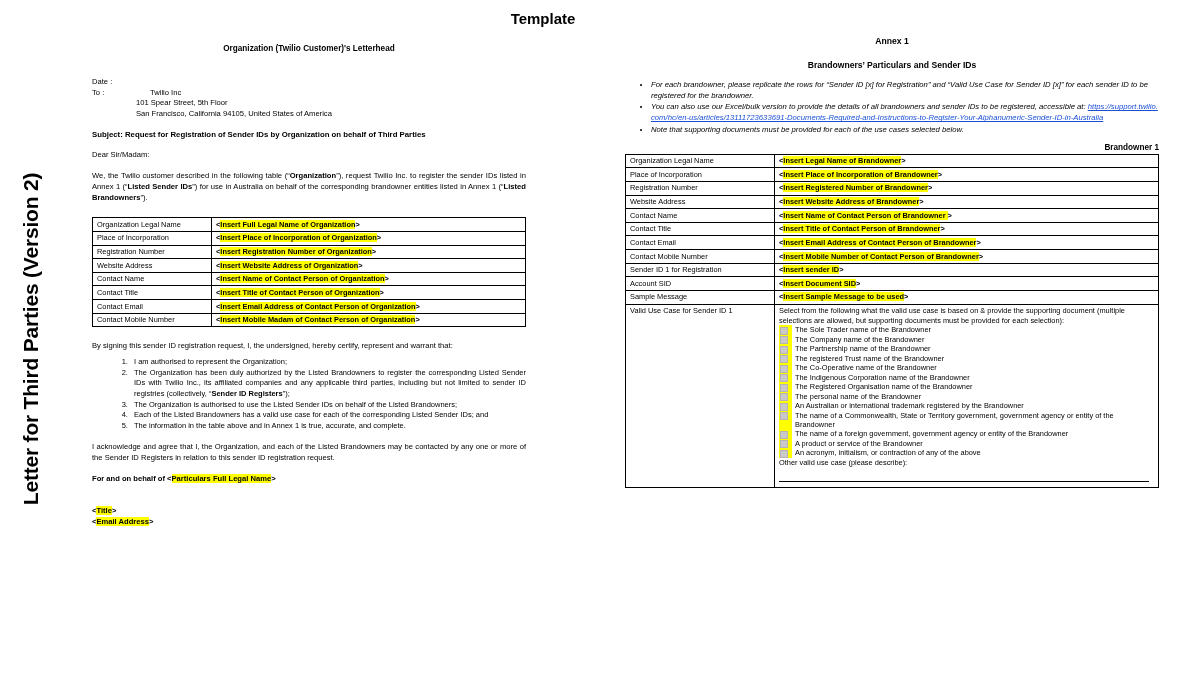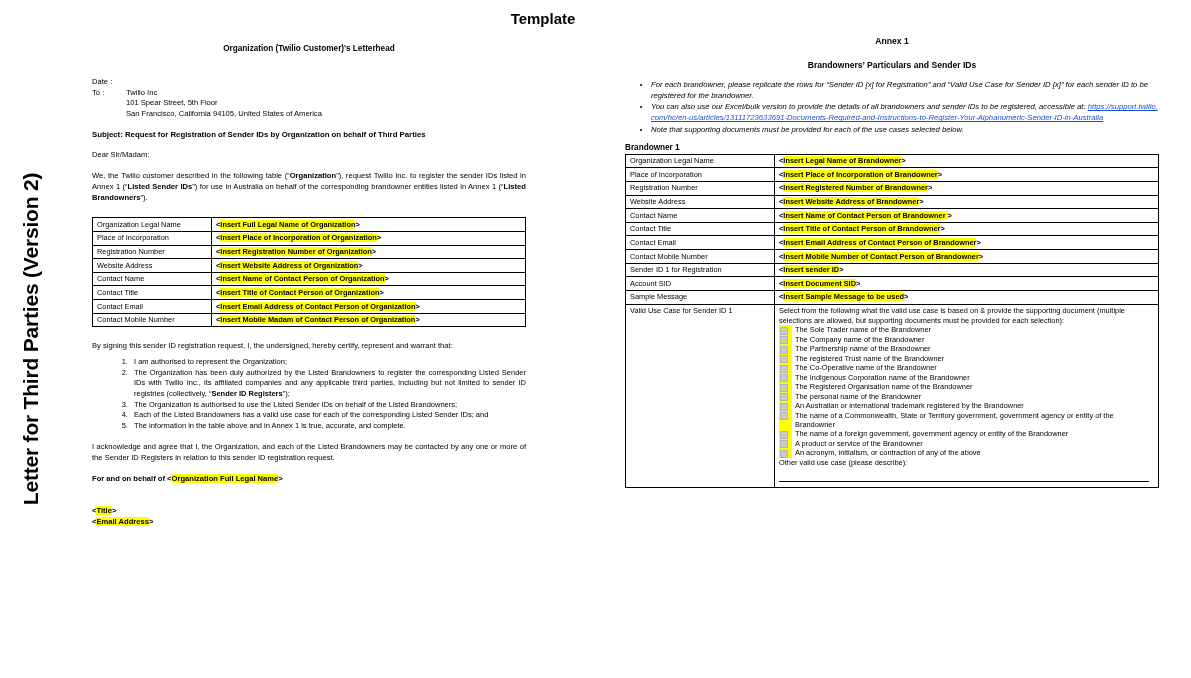--- a/index.html
+++ b/index.html
@@ -54,22 +54,22 @@
     font-weight: bold;
     font-size: 8.2px;
   }
   .spacer-20 { height: 22px; }
   .spacer-10 { height: 10px; }
   .spacer-14 { height: 14px; }
 
   .addr-block { font-size: 7.6px; line-height: 1.42; }
   .addr-row { display: flex; }
   .addr-lab { width: 34px; flex: 0 0 34px; }
-  .addr-val { flex: 1 1 auto; }
-  .addr-indent { margin-left: 34px; }
+  .addr-val { flex: 1 1 auto; margin-left: 24px; }
+  .addr-indent { margin-left: 44px; }
 
   .subject { font-weight: bold; font-size: 7.8px; }
   .body-para { font-size: 7.6px; line-height: 1.42; text-align: justify; }
 
   
   table.doc {
     border-collapse: collapse;
     table-layout: fixed;
     width: 100%;
     font-size: 7.4px;
@@ -117,20 +117,21 @@
   a.link {
     color: #1a4fd6;
     text-decoration: underline;
     word-break: break-all;
     font-style: italic;
   }
   .brandowner-hd {
     font-weight: bold;
     font-size: 8.2px;
     margin: 7px 0 2px 0;
+    text-align: right;
   }
   table.doc.right td.k { width: 141px; }
 
   
   .usecase-intro { margin: 0 0 0 0; }
   ul.cbl { list-style: none; margin: 0; padding: 0; }
   ul.cbl li {
     display: flex;
     align-items: flex-start;
     line-height: 1.28;
@@ -251,21 +252,21 @@
         <li>Each of the Listed Brandowners has a valid use case for each of the corresponding Listed Sender IDs; and</li>
         <li>The information in the table above and in Annex 1 is true, accurate, and complete.</li>
       </ol>
 
     <div class="spacer-10"></div>
 
     <div class="body-para">I acknowledge and agree that I, the Organization, and each of the Listed Brandowners may be contacted by any one or more of the Sender ID Registers in relation to this sender ID registration request.</div>
 
     <div class="spacer-10"></div>
 
-    <div class="sig-line"><span>For and on behalf of &lt;</span><span class="hl">Organization Full Legal Name</span><span>&gt;</span></div>
+    <div class="sig-line"><span>For and on behalf of &lt;</span><span class="hl">Particulars Full Legal Name</span><span>&gt;</span></div>
 
     <div class="spacer-20"></div>
 
     <div id="sig-block">
         <div class="sig-line"><span class="ang">&lt;</span><span class="hl">Title</span><span class="ang">&gt;</span></div>
         <div class="sig-line"><span class="ang">&lt;</span><span class="hl">Email Address</span><span class="ang">&gt;</span></div>
       </div>
   </div>
 
   <div id="right-col">

